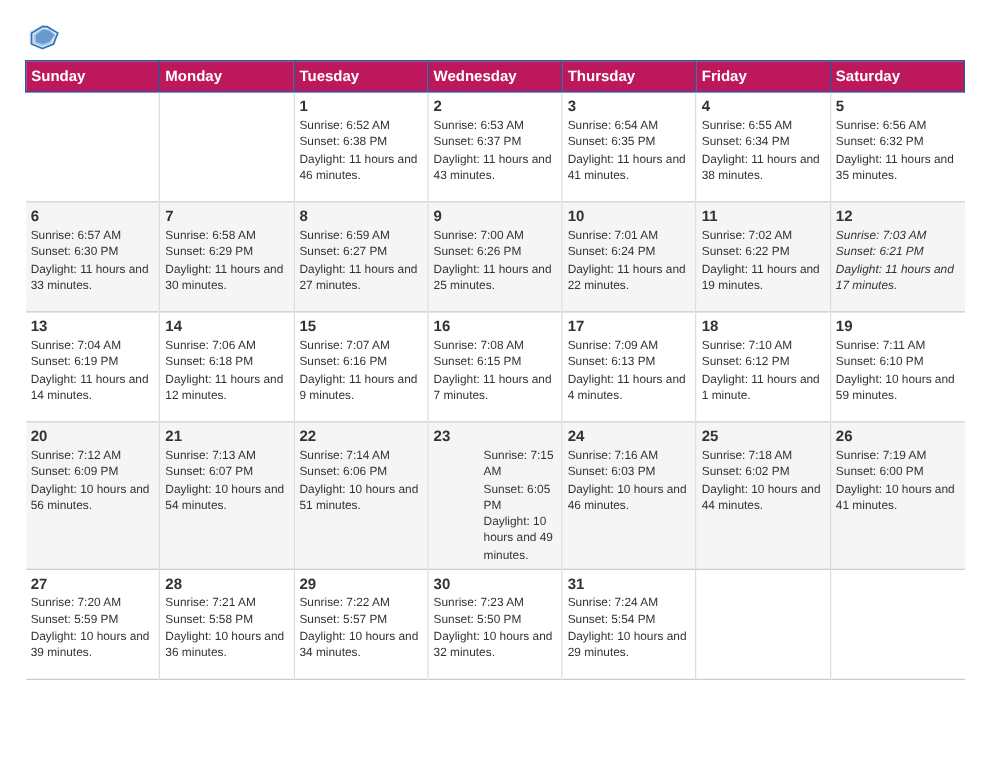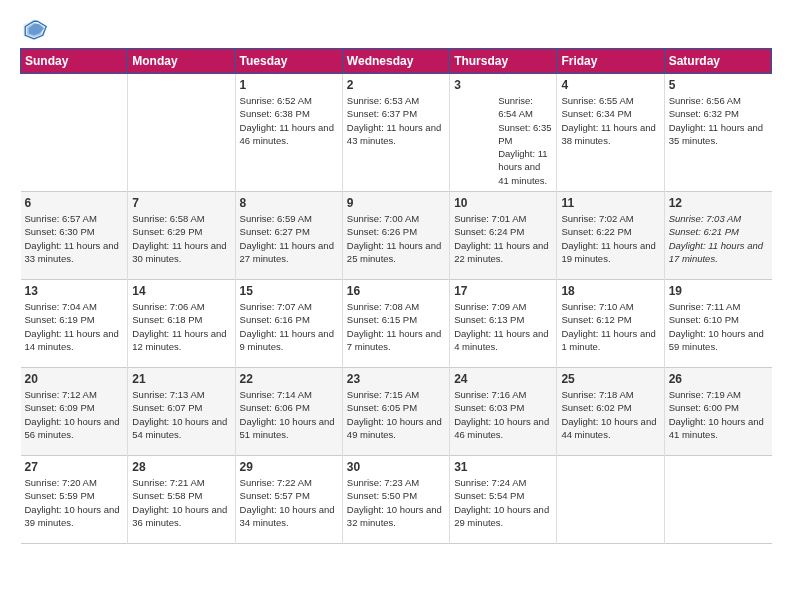--- a/index.html
+++ b/index.html
@@ -147,21 +147,21 @@
 Daylight: 11 hours and 46 minutes.</div>
         </td>
         <td>
           <span class="day-num">2</span>
           <div class="day-info" style="white-space: pre-line;">Sunrise: 6:53 AM
 Sunset: 6:37 PM
 Daylight: 11 hours and 43 minutes.</div>
         </td>
         <td>
           <span class="day-num">3</span>
-          <div class="day-info" style="white-space: pre-line; margin-left: 44px;">Sunrise: 6:54 AM
+          <div class="day-info" style="white-space: pre-line;">Sunrise: 6:54 AM
 Sunset: 6:35 PM
 Daylight: 11 hours and 41 minutes.</div>
         </td>
         <td>
           <span class="day-num">4</span>
           <div class="day-info" style="white-space: pre-line;">Sunrise: 6:55 AM
 Sunset: 6:34 PM
 Daylight: 11 hours and 38 minutes.</div>
         </td>
         <td>
@@ -273,21 +273,21 @@
 Daylight: 10 hours and 54 minutes.</div>
         </td>
         <td>
           <span class="day-num">22</span>
           <div class="day-info" style="white-space: pre-line;">Sunrise: 7:14 AM
 Sunset: 6:06 PM
 Daylight: 10 hours and 51 minutes.</div>
         </td>
         <td>
           <span class="day-num">23</span>
-          <div class="day-info" style="white-space: pre-line;">Sunrise: 7:15 AM
+          <div class="day-info" style="white-space: pre-line; margin-left: 40px;">Sunrise: 7:15 AM
 Sunset: 6:05 PM
 Daylight: 10 hours and 49 minutes.</div>
         </td>
         <td>
           <span class="day-num">24</span>
           <div class="day-info" style="white-space: pre-line;">Sunrise: 7:16 AM
 Sunset: 6:03 PM
 Daylight: 10 hours and 46 minutes.</div>
         </td>
         <td>

